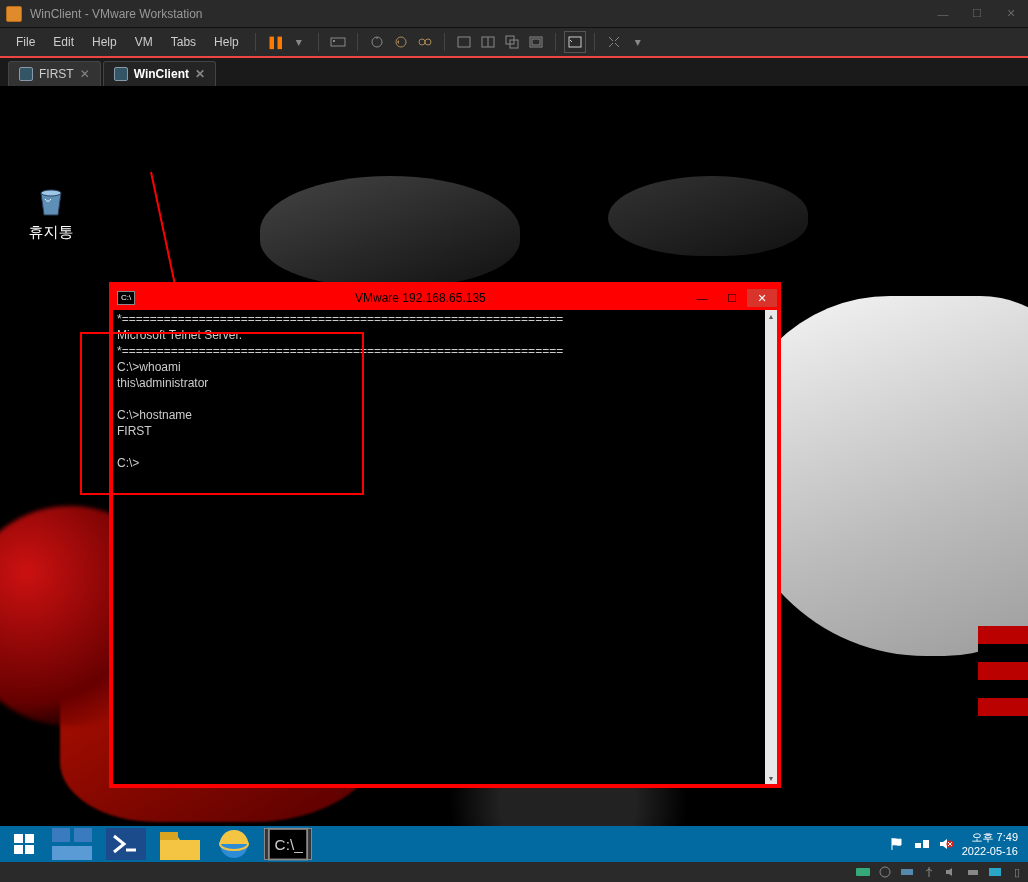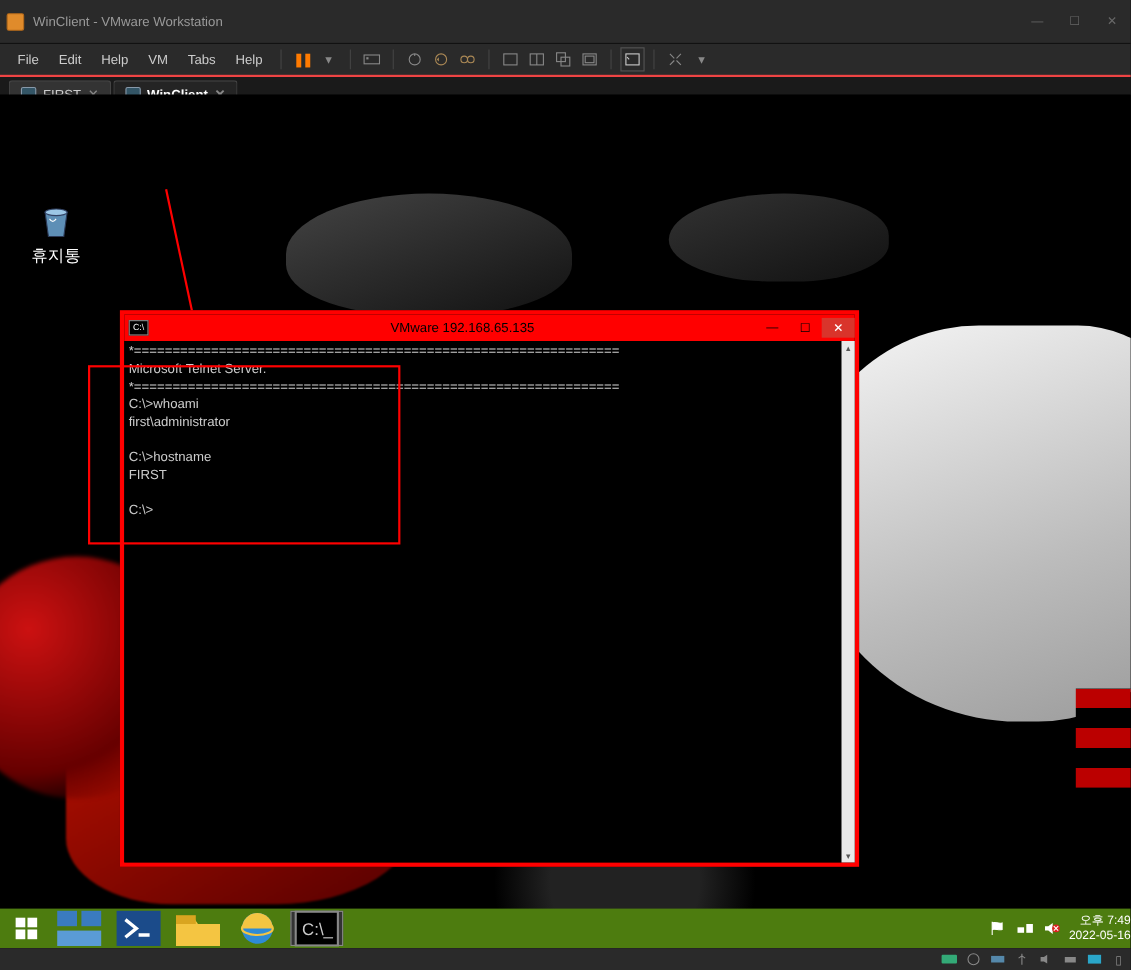--- a/index.html
+++ b/index.html
@@ -1,19 +1,19 @@
 <!DOCTYPE html>
 <html><head>
 <meta charset="utf-8">
 <style>
 * { margin: 0; padding: 0; box-sizing: border-box; font-family: "Segoe UI", Tahoma, sans-serif; }
 body { width: 1028px; height: 882px; background: #1a1a1a; overflow: hidden; position: relative; }
 
 
-.vmware-titlebar { height: 40px; background: #2a2a2a; display: flex; align-items: center; padding-left: 6px; color: #999; font-size: 12px; border-bottom: 1px solid #111; }
+.vmware-titlebar { height: 28px; background: #2a2a2a; display: flex; align-items: center; padding-left: 6px; color: #999; font-size: 12px; border-bottom: 1px solid #111; }
 .vmware-titlebar .logo { width: 16px; height: 16px; background: #e08b2b; border: 1px solid #b56a1a; display: inline-block; margin-right: 8px; border-radius: 2px; }
 .vmware-titlebar .spacer { flex: 1; }
 .vmware-titlebar .wc { width: 34px; height: 18px; display: flex; align-items: center; justify-content: center; color: #666; font-size: 11px; }
 
 .vmware-menubar { height: 30px; background: #2a2a2a; display: flex; align-items: center; color: #ccc; font-size: 12px; border-bottom: 2px solid #ef4444; padding-left: 8px; gap: 2px; }
 .vmware-menubar .mi { padding: 4px 8px; cursor: default; }
 .vmware-menubar .sep { width: 1px; height: 18px; background: #444; margin: 0 6px; }
 .vmware-menubar .tb { width: 22px; height: 22px; display: flex; align-items: center; justify-content: center; color: #888; font-size: 12px; }
 .vmware-menubar .tb.pause { color: #ff7a00; font-weight: bold; letter-spacing: -2px; }
 .vmware-menubar .tb svg { width: 16px; height: 16px; }
@@ -55,26 +55,26 @@
 .telnet-scroll .arrow { width: 12px; height: 12px; display: flex; align-items: center; justify-content: center; }
 
 .highlight-box { position: absolute; top: 246px; left: 80px; width: 284px; height: 163px; border: 2px solid red; pointer-events: none; }
 .arrow-line { position: absolute; top: 86px; left: 150px; width: 2px; height: 140px; background: red; transform: rotate(-12deg); transform-origin: top; pointer-events: none; }
 
 
 .watermark { position: absolute; right: 6px; bottom: 52px; text-align: right; color: #fff; font-size: 13px; text-shadow: 0 1px 2px #000; }
 .watermark .line2 { font-size: 13px; }
 
 
-.taskbar { position: absolute; bottom: 0; left: 0; right: 0; height: 36px; background: #4d7c0f; display: flex; align-items: center; }
+.taskbar { position: absolute; bottom: 0; left: 0; right: 0; height: 36px; background: #0369a1; display: flex; align-items: center; }
 .taskbar .start { width: 48px; height: 36px; display: flex; align-items: center; justify-content: center; }
 .taskbar .start svg { width: 20px; height: 20px; }
 .taskbar .tbtn { width: 48px; height: 32px; display: flex; align-items: center; justify-content: center; margin-right: 6px; }
 .taskbar .tbtn.active { border: 1px solid #888; background: #333; }
-.taskbar .tray { margin-left: auto; display: flex; align-items: center; gap: 8px; color: #fff; font-size: 11px; }
+.taskbar .tray { margin-left: auto; display: flex; align-items: center; gap: 8px; padding-right: 10px; color: #fff; font-size: 11px; }
 .taskbar .tray .ico { width: 16px; height: 14px; }
 .taskbar .clock { text-align: right; line-height: 14px; }
 
 
 .vmstatus { position: absolute; bottom: 0; left: 0; right: 0; height: 20px; background: #2a2a2a; color: #bbb; font-size: 11px; display: flex; align-items: center; padding-left: 6px; }
 .vmstatus .sp { flex: 1; }
 .vmstatus .devico { width: 18px; height: 14px; margin-right: 4px; }
 </style>
 </head>
 <body>
@@ -207,21 +207,21 @@
       <span>VMware 192.168.65.135</span>
       <span class="spacer"></span>
       <span class="ctl">—</span>
       <span class="ctl">☐</span>
       <span class="ctl close">✕</span>
     </div>
     <div class="telnet-body"><span>*===============================================================</span>
 <span>Microsoft Telnet Server.</span>
 <span>*===============================================================</span>
 <span>C:\&gt;whoami</span>
-<span>first\administrator</span>
+<span>this\administrator</span>
 <span></span>
 <span>C:\&gt;hostname</span>
 <span>FIRST</span>
 <span></span>
 <span>C:\&gt;</span></div>
     <div class="telnet-scroll">
       <span class="arrow">▴</span>
       <span class="arrow">▾</span>
     </div>
   </div>

